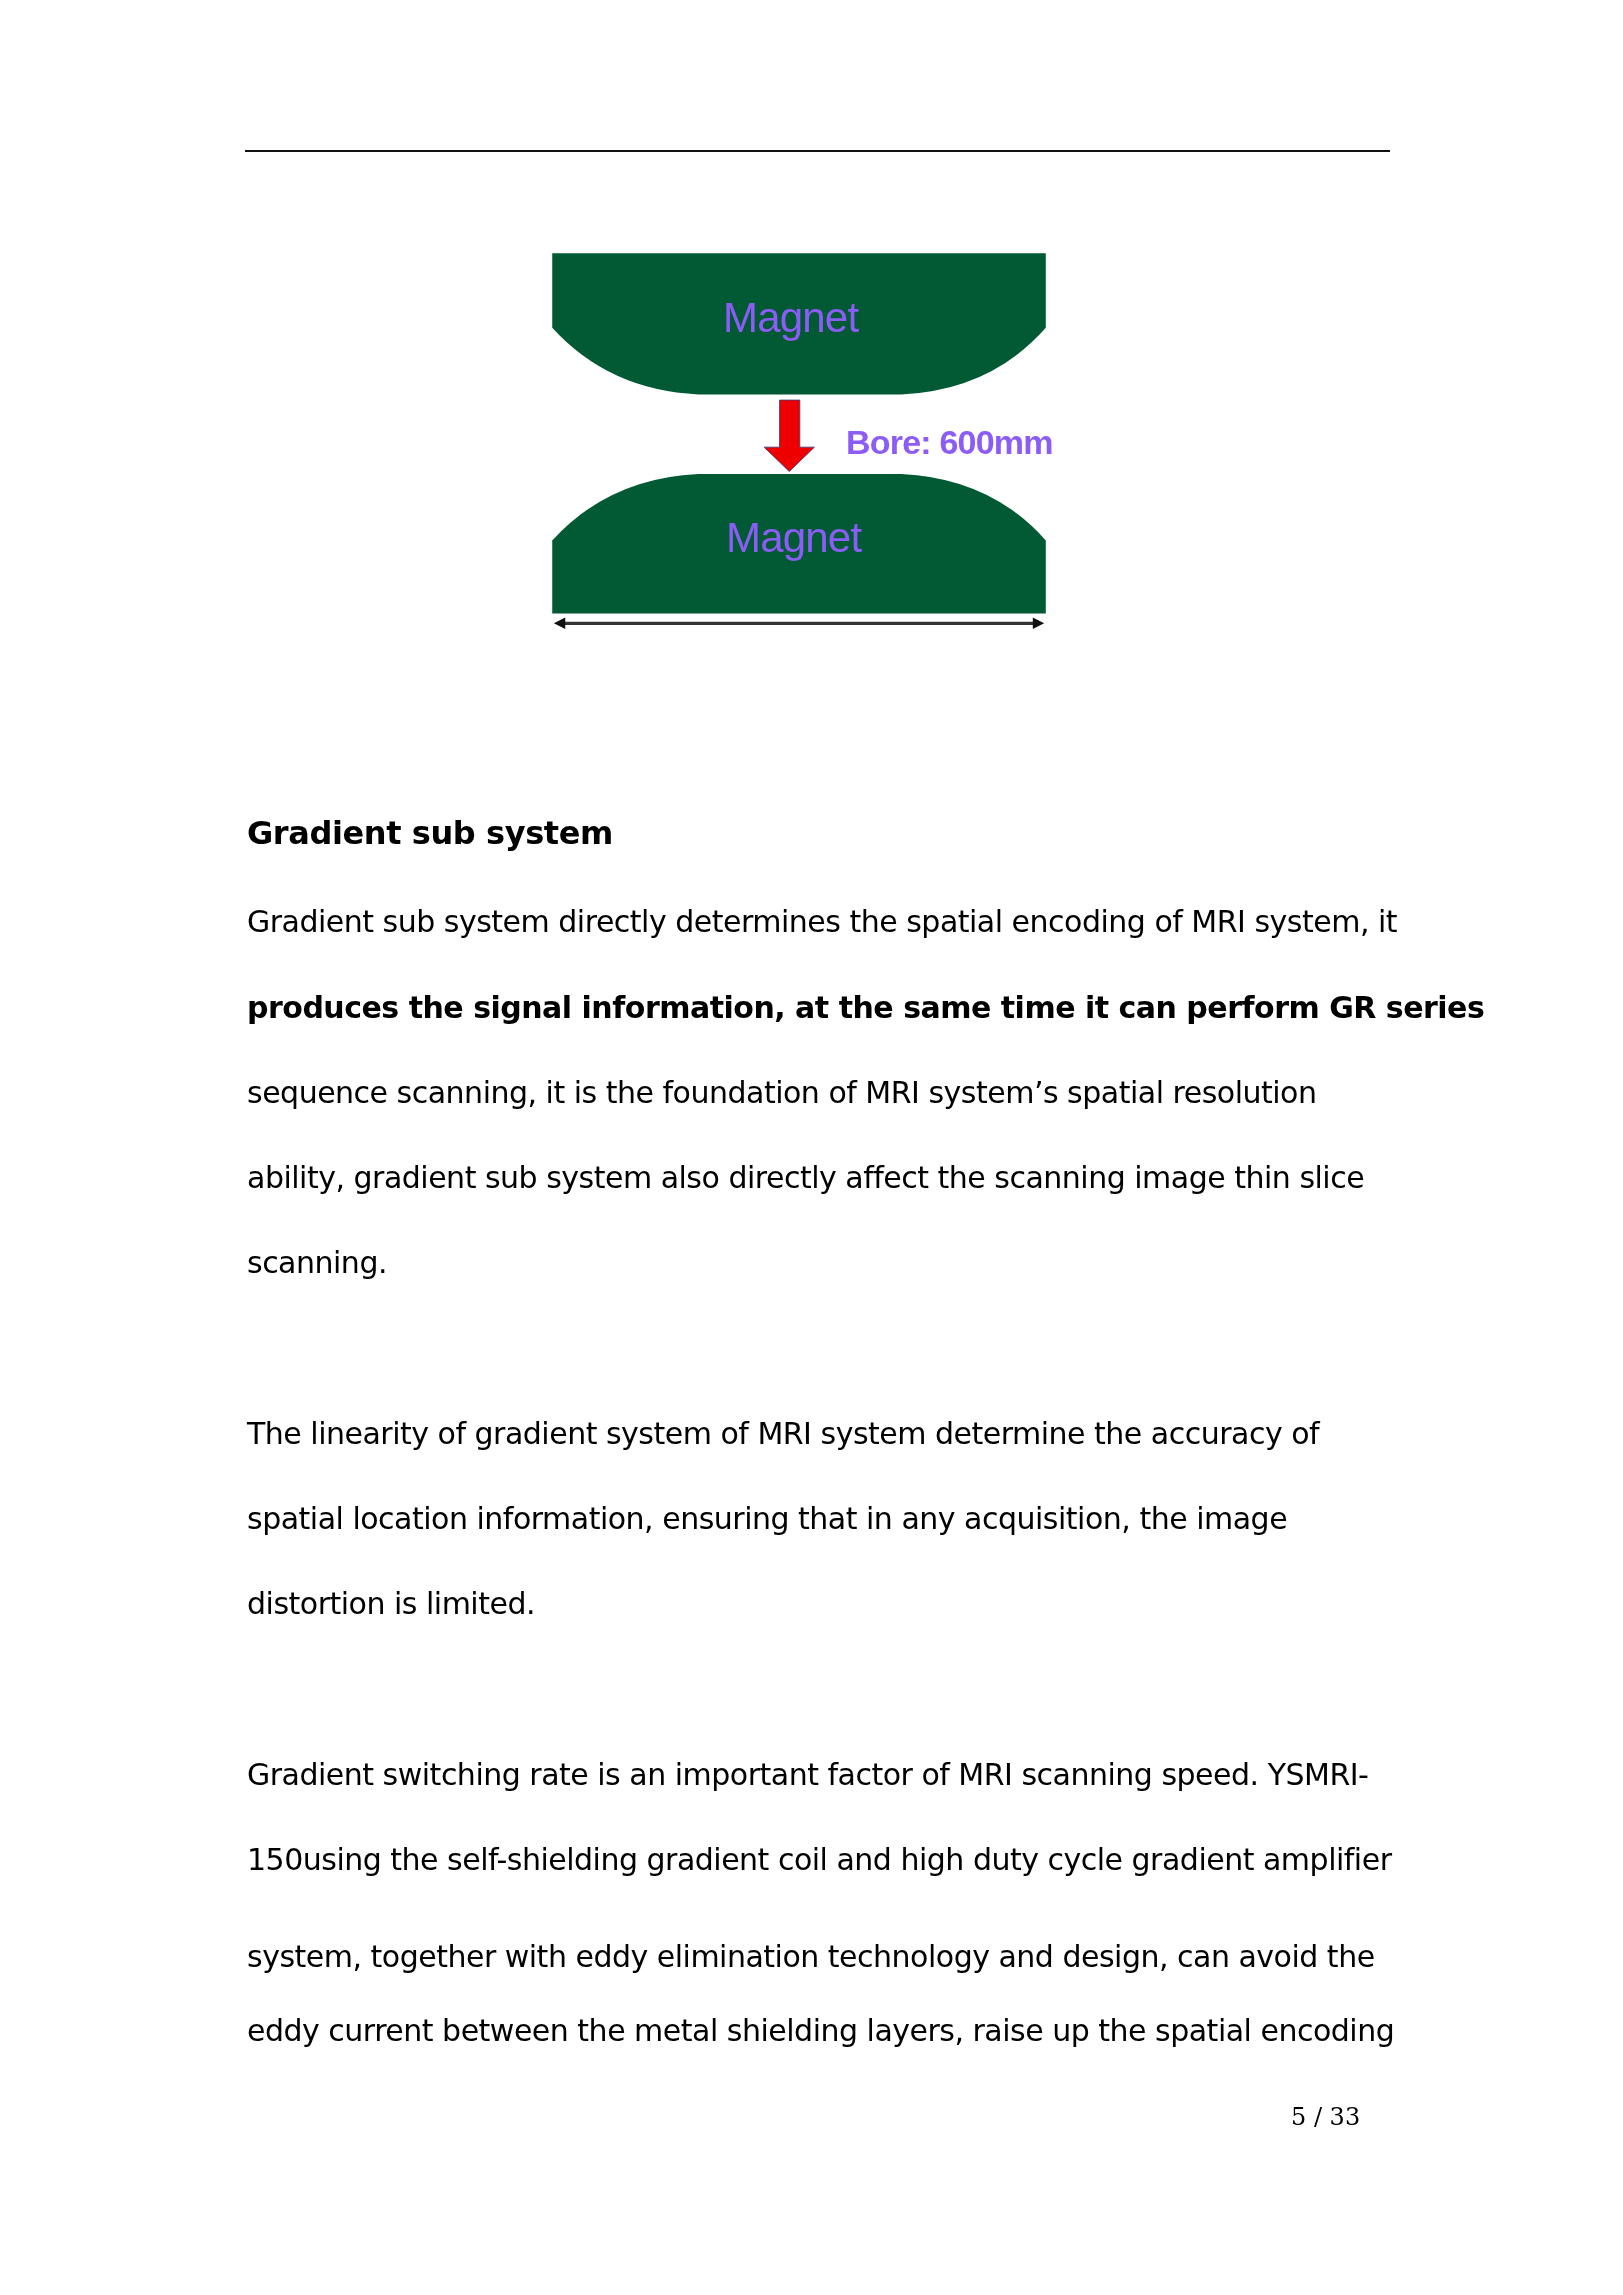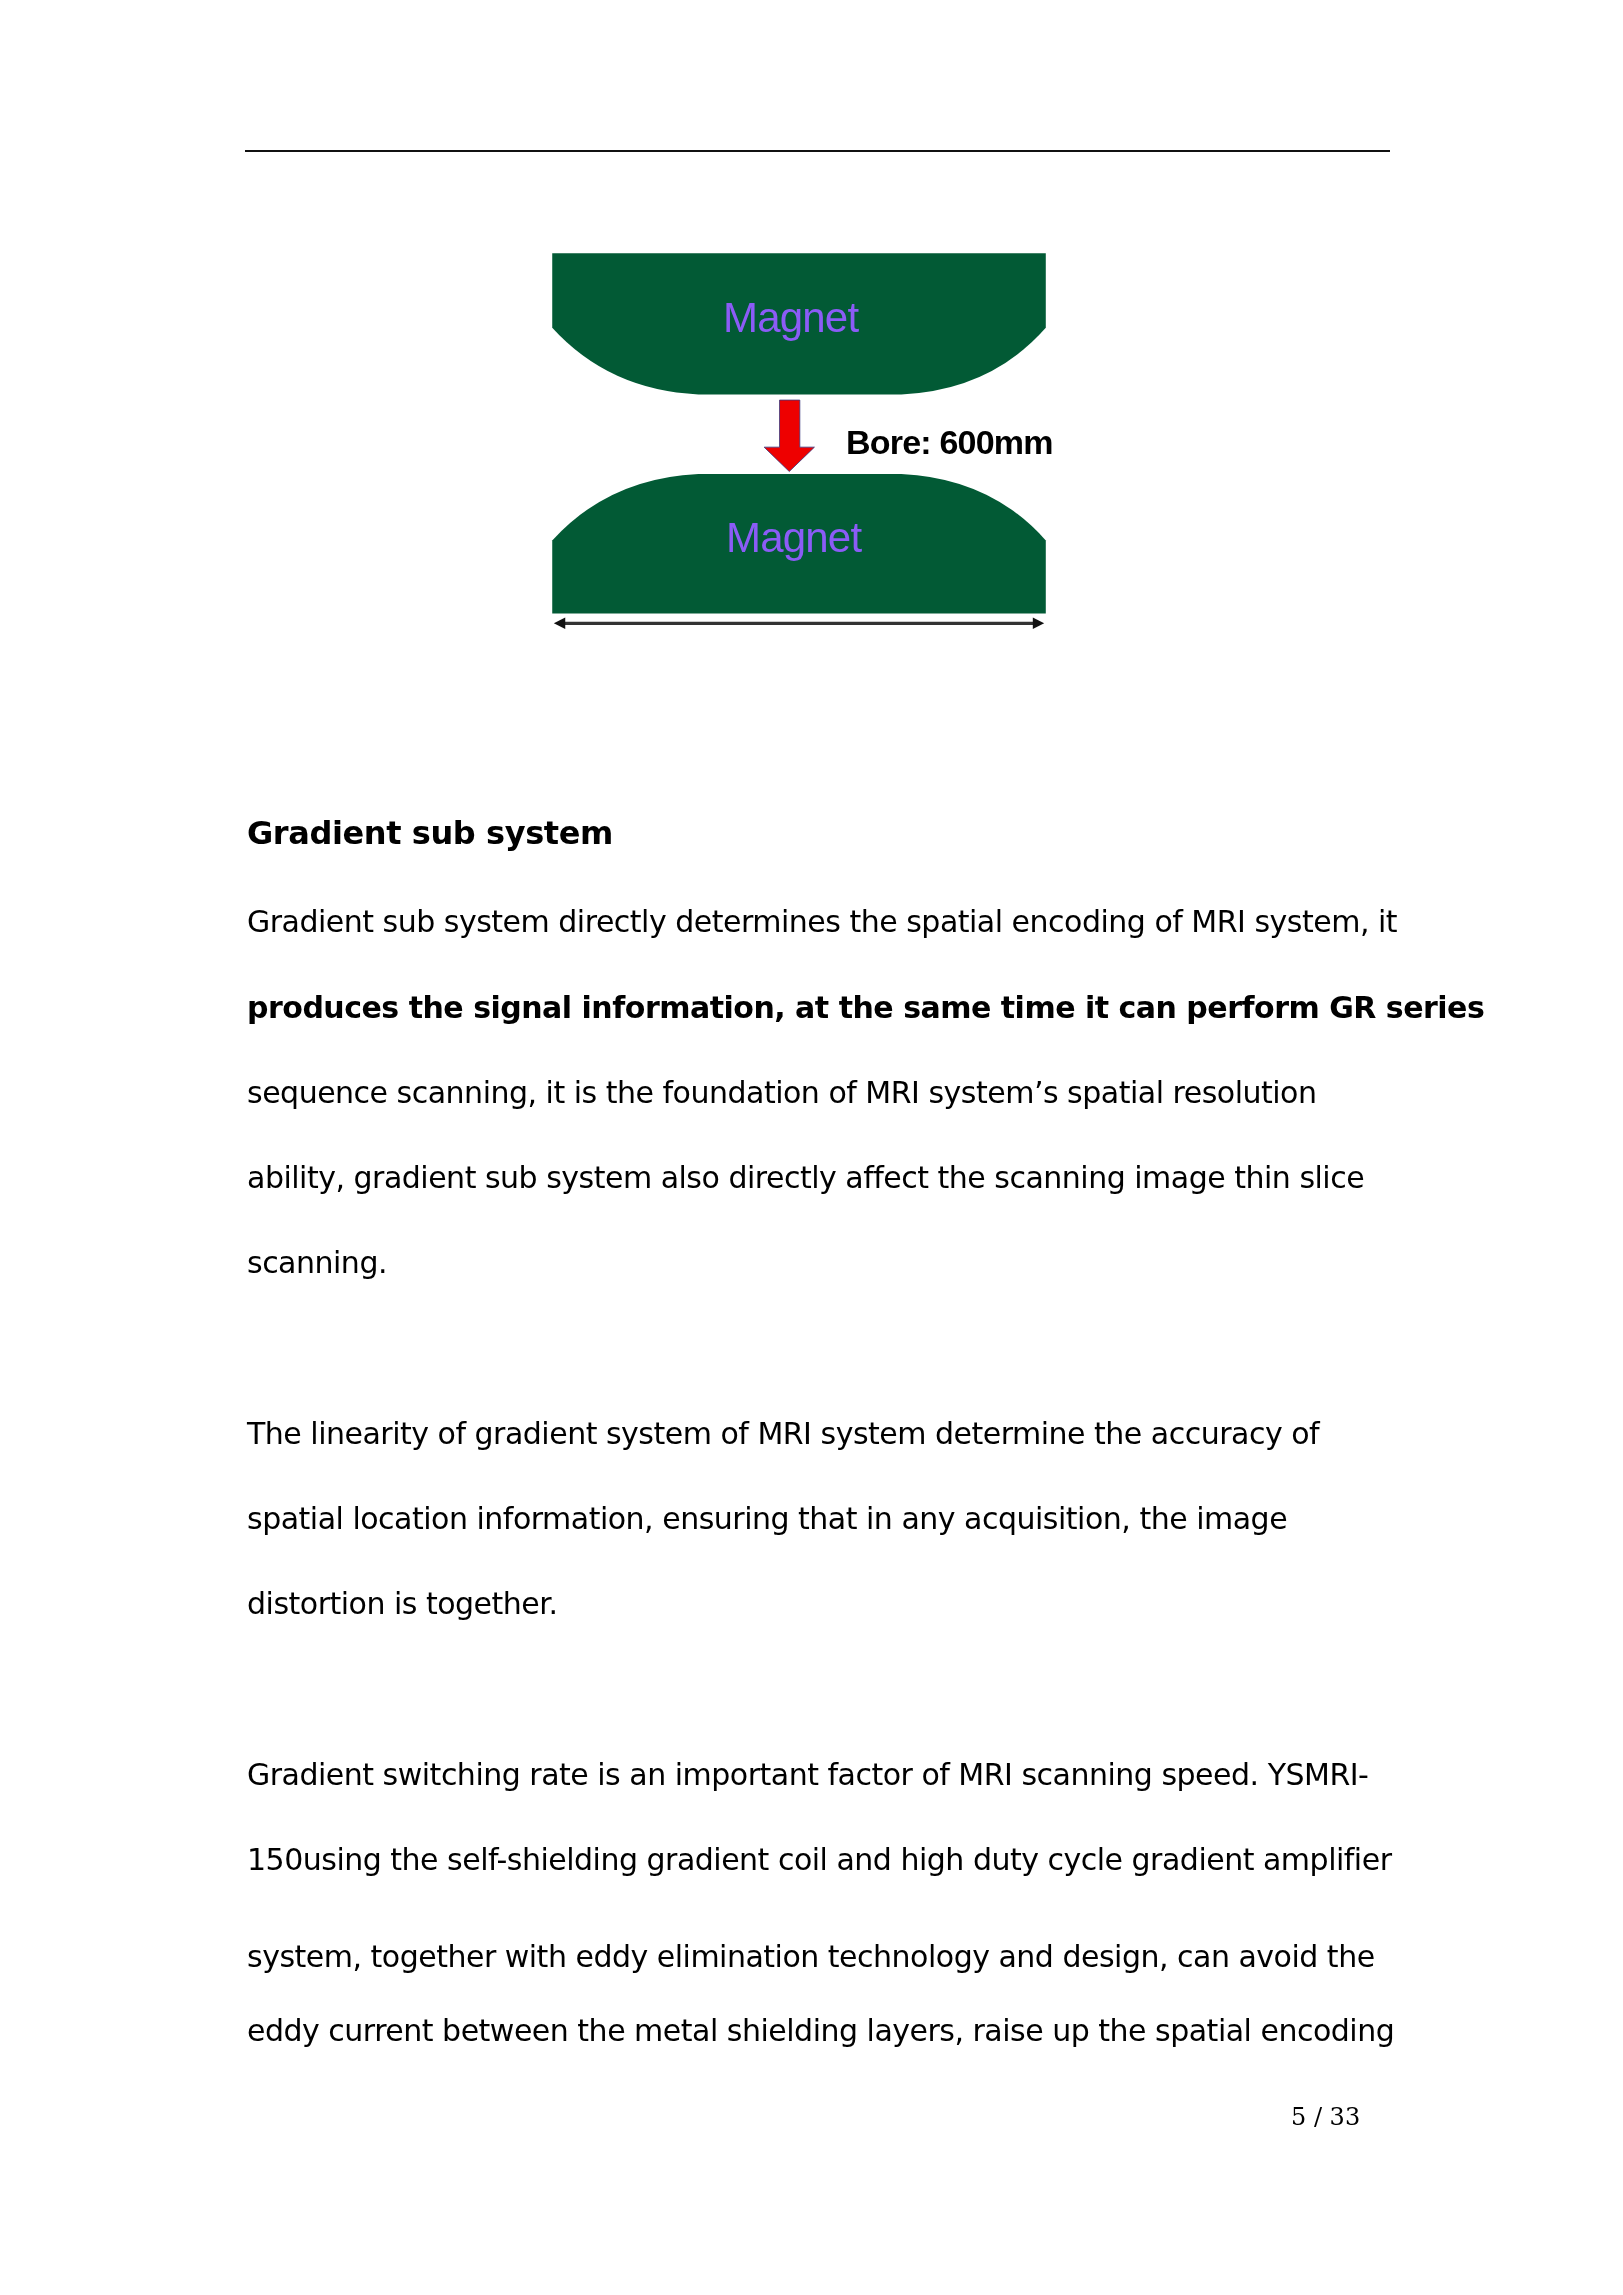--- a/index.html
+++ b/index.html
@@ -4,21 +4,21 @@
   <style>
     html, body { margin: 0; padding: 0; background: #ffffff; }
     body { width: 1624px; height: 2295px; position: relative; overflow: hidden;
            font-family: "DejaVu Sans", "Liberation Sans", sans-serif; color: #000; }
     .header-rule { position: absolute; left: 245px; top: 150px; width: 1145px; height: 2.4px; background: #111; }
     .figure { position: absolute; left: 536px; top: 244px; width: 552px; height: 455px; }
     .figure svg { position: absolute; left: 0; top: 0; }
     .mag-label { position: absolute; font-family: "Liberation Sans", sans-serif; font-size: 42px;
                  color: #8b5cf6; letter-spacing: -0.8px; }
     .bore-label { position: absolute; font-family: "Liberation Sans", sans-serif; font-size: 34px;
-                  font-weight: bold; color: #000000; letter-spacing: -0.8px; }
+                  font-weight: bold; color: #8b5cf6; letter-spacing: -0.8px; }
     .heading { position: absolute; left: 247px; top: 811px; font-family: "DejaVu Sans", sans-serif;
                font-weight: bold; font-size: 32px; line-height: 45px; white-space: nowrap; letter-spacing: -0.4px; }
     .line { position: absolute; left: 247px; font-family: "DejaVu Sans", sans-serif; font-size: 30px;
             line-height: 41px; white-space: nowrap; letter-spacing: -0.5px; }
     .page-num { position: absolute; left: 1291px; top: 2101px; font-family: "DejaVu Serif", serif;
                 font-size: 24px; line-height: 32px; white-space: pre; }
   </style>
 </head>
 <body>
 
@@ -45,21 +45,21 @@
 <div class="heading">Gradient sub system</div>
 
 <div class="line" style="top:901px;">Gradient sub system directly determines the spatial encoding of MRI system, it</div>
 <div class="line" style="top:987px;font-weight:bold;">produces the signal information, at the same time it can perform GR series</div>
 <div class="line" style="top:1072px;">sequence scanning, it is the foundation of MRI system’s spatial resolution</div>
 <div class="line" style="top:1157px;">ability, gradient sub system also directly affect the scanning image thin slice</div>
 <div class="line" style="top:1242px;">scanning.</div>
 
 <div class="line" style="top:1413px;">The linearity of gradient system of MRI system determine the accuracy of</div>
 <div class="line" style="top:1498px;">spatial location information, ensuring that in any acquisition, the image</div>
-<div class="line" style="top:1583px;">distortion is together.</div>
+<div class="line" style="top:1583px;">distortion is limited.</div>
 
 <div class="line" style="top:1754px;">Gradient switching rate is an important factor of MRI scanning speed. YSMRI-</div>
 <div class="line" style="top:1839px;">150using the self-shielding gradient coil and high duty cycle gradient amplifier</div>
 <div class="line" style="top:1936px;">system, together with eddy elimination technology and design, can avoid the</div>
 <div class="line" style="top:2010px;">eddy current between the metal shielding layers, raise up the spatial encoding</div>
 
 <div class="page-num">5 / 33</div>
 
 
 </body></html>

